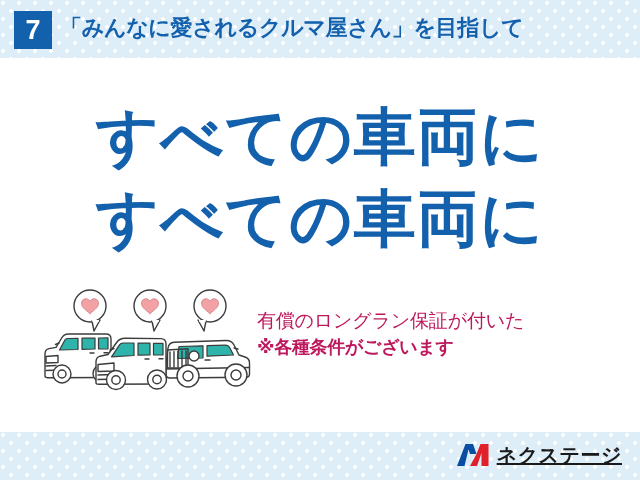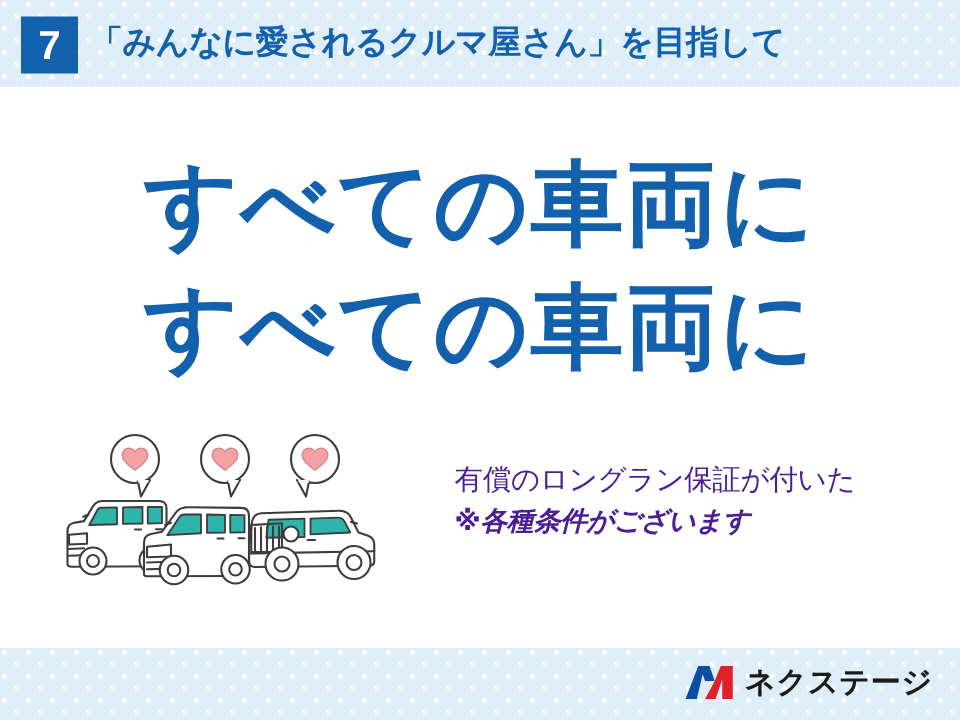--- a/index.html
+++ b/index.html
@@ -101,32 +101,30 @@
   }
 
   
   #body-copy {
     position: absolute;
     left: 257px;
     top: 307px;
     width: 375px;
   }
   .copy-line {
-    color: #4c1d95;
+    color: #be185d;
     font-size: 19px;
     line-height: 27px;
     white-space: nowrap;
     letter-spacing: -0.2px;
-    margin-left: 46px;
   }
   .copy-line.note {
     font-weight: bold;
     font-size: 18px;
     letter-spacing: -0.3px;
-    font-style: italic;
   }
 
   
   #logo {
     position: absolute;
     right: 18px;
     bottom: 12px;
     height: 26px;
     display: flex;
     align-items: center;
@@ -134,20 +132,21 @@
   }
   #logo-mark {
     display: block;
   }
   #logo-text {
     font-size: 20px;
     font-weight: bold;
     color: #1a1a1a;
     letter-spacing: 0.5px;
     line-height: 20px;
+    text-decoration: underline;
   }
 </style>
 </head>
 <body>
 
 <div id="page">
 
   <div class="dot-band" id="header-band"></div>
 
   <div id="header-number-badge">7</div>

